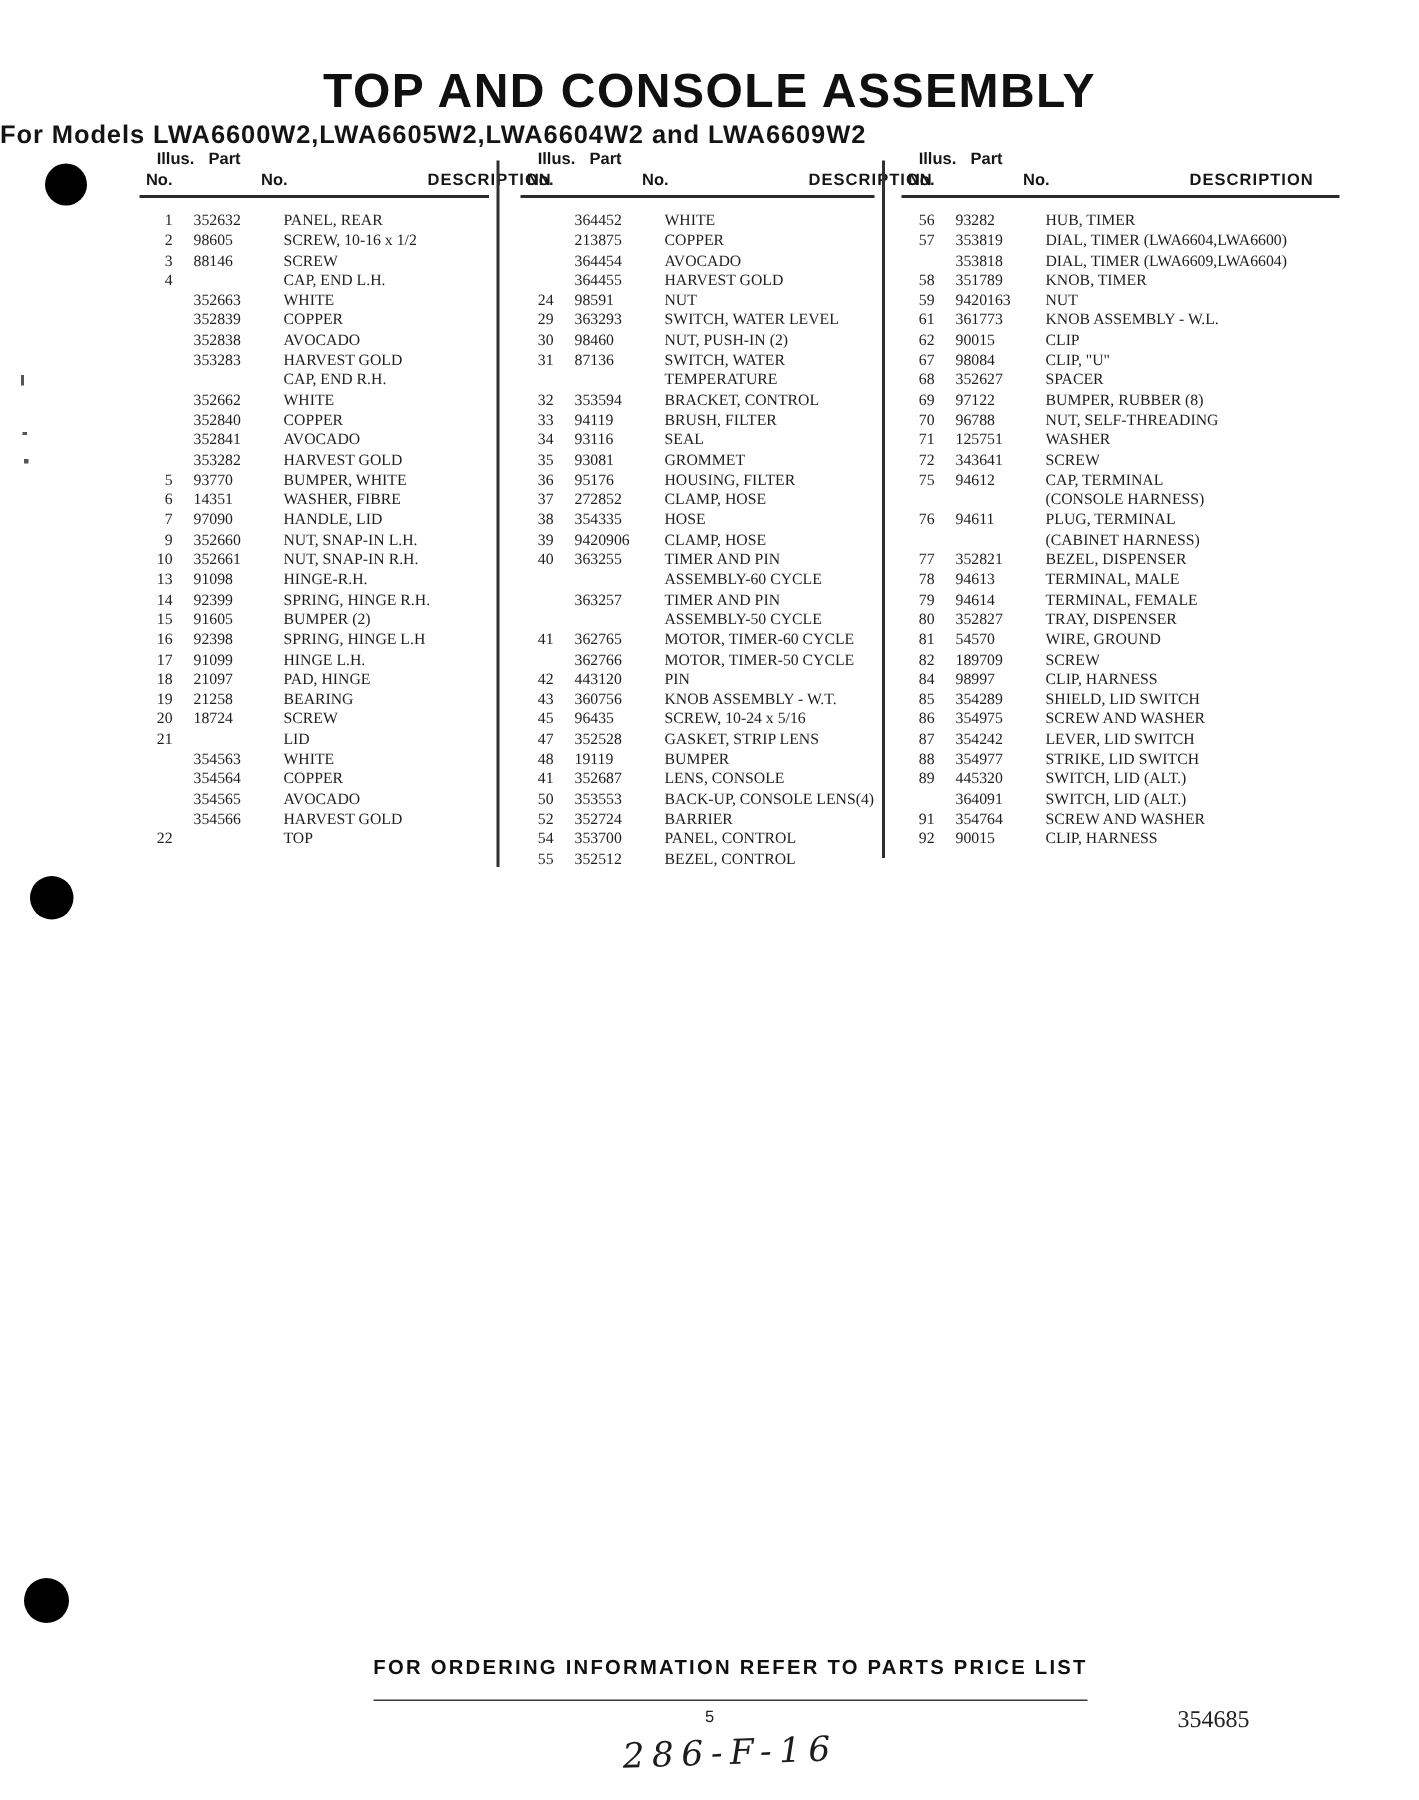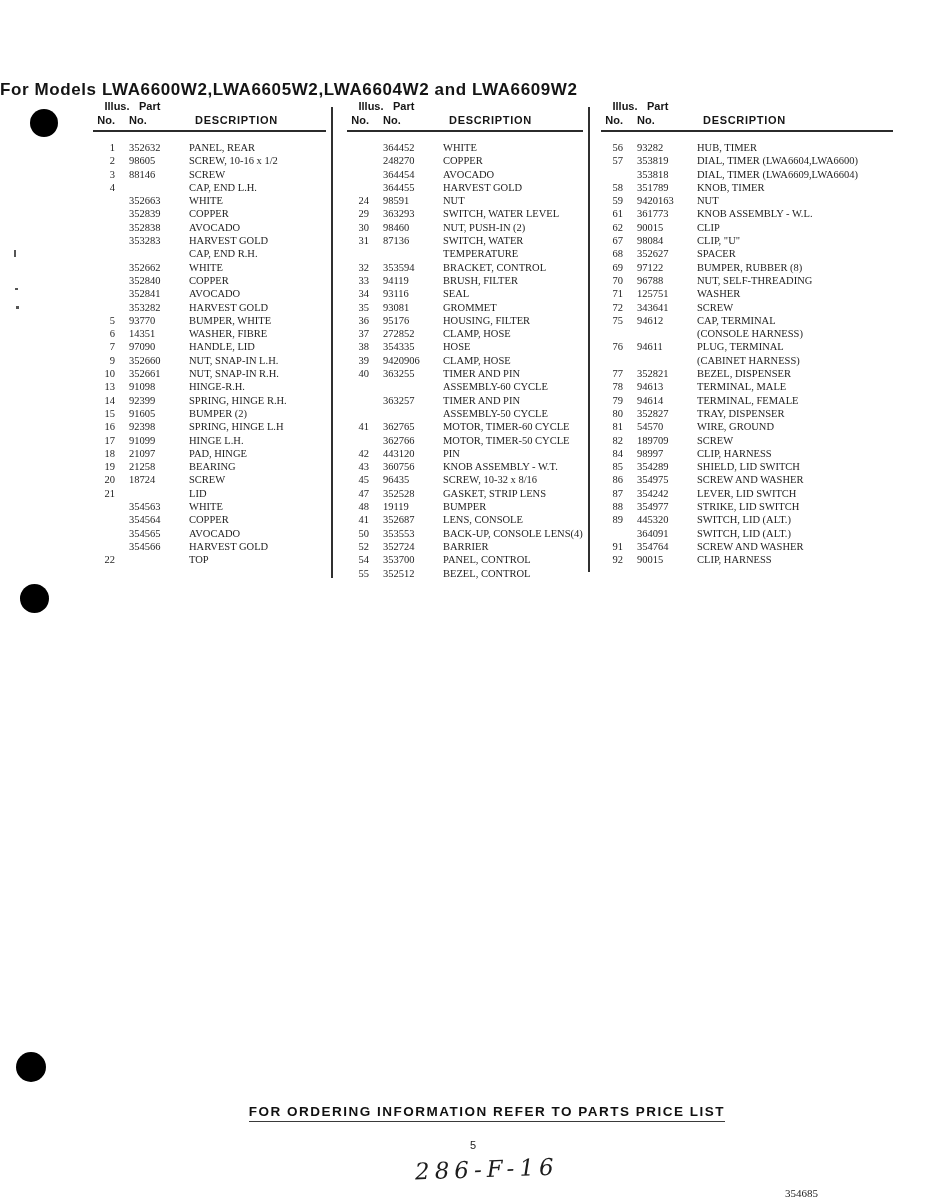--- a/index.html
+++ b/index.html
@@ -14,21 +14,21 @@
          letter-spacing:.6px;color:#141414;}
 
   .col{position:absolute;top:100px;font-size:10.5px;line-height:13.3px;}
   #col1{left:93px;width:233px;}
   #col2{left:347px;width:236px;}
   #col3{left:601px;width:292px;}
 
   .hdr{font-family:"Liberation Sans",sans-serif;font-weight:bold;font-size:11px;color:#161616;}
   .hl1{display:flex;height:14px;}
   .hi{width:44px;margin-left:2px;flex:none;text-align:center;}
-  .hl2{height:15px;}
+  .hl2{height:15px;gap:45px;}
   .hrule{height:2px;background:#2b2b2b;margin-top:1px;}
   .hdesc{letter-spacing:.7px;padding-left:6px;}
 
   .rows{margin-top:9px;}
   .row{display:flex;white-space:nowrap;}
   .ci{width:22px;text-align:right;flex:none;}
   .cp{width:60px;margin-left:14px;flex:none;}
   .cd{flex:1;}
 
   .vline{position:absolute;width:2px;background:#303030;}
@@ -41,40 +41,41 @@
   #punch3{left:16px;top:1052px;width:30px;height:30px;}
 
   .speck{position:absolute;background:#555;}
   #speck1{left:14px;top:250px;width:2px;height:7px;}
   #speck2{left:15px;top:288px;width:3px;height:2px;}
   #speck3{left:16px;top:306px;width:3px;height:3px;}
 
   .footer-note{position:absolute;top:1104px;left:0;width:946px;text-align:center;
          font-family:"Liberation Sans",sans-serif;font-weight:bold;font-size:13.5px;
          letter-spacing:1.5px;color:#101010;}
-  .footer-note span{border-bottom:1.5px solid #3a3a3a;padding-bottom:2px;margin-left:28px;}
+  .footer-note span{border-bottom:1.5px solid #3a3a3a;padding-bottom:14px;margin-left:28px;}
   .page-num{position:absolute;top:1139px;left:0;width:946px;text-align:center;
          font-family:"Liberation Sans",sans-serif;font-size:11px;color:#222;}
-  .form-num{position:absolute;top:1187px;left:785px;font-size:11px;color:#222;}
+  .form-num{position:absolute;top:1138px;left:785px;font-size:16px;color:#222;}
   .handwritten{position:absolute;top:1156px;left:415px;
          font-family:"DejaVu Serif",serif;font-style:italic;font-size:23px;
          letter-spacing:5px;transform:rotate(-2deg);color:#1c1c1c;}
 </style>
 </head>
 <body>
 
 <div class="page">
 
   <div class="punch" id="punch1"></div>
   <div class="punch" id="punch2"></div>
   <div class="punch" id="punch3"></div>
   <div class="speck" id="speck1"></div>
   <div class="speck" id="speck2"></div>
   <div class="speck" id="speck3"></div>
 
+  <div class="title">TOP AND CONSOLE ASSEMBLY</div>
   <div class="subtitle">For Models LWA6600W2,LWA6605W2,LWA6604W2 and LWA6609W2</div>
 
   <div class="col" id="col1">
       <div class="hdr">
         <div class="hl1">
           <span class="hi">Illus.</span>
           <span>Part</span>
         </div>
         <div class="row hl2">
           <span class="ci">No.</span>
@@ -261,21 +262,21 @@
         <div class="hrule"></div>
       </div>
       <div class="rows">
         <div class="row">
           <span class="ci"></span>
           <span class="cp">364452</span>
           <span class="cd">WHITE</span>
         </div>
         <div class="row">
           <span class="ci"></span>
-          <span class="cp">248270</span>
+          <span class="cp">213875</span>
           <span class="cd">COPPER</span>
         </div>
         <div class="row">
           <span class="ci"></span>
           <span class="cp">364454</span>
           <span class="cd">AVOCADO</span>
         </div>
         <div class="row">
           <span class="ci"></span>
           <span class="cp">364455</span>
@@ -382,21 +383,21 @@
           <span class="cd">PIN</span>
         </div>
         <div class="row">
           <span class="ci">43</span>
           <span class="cp">360756</span>
           <span class="cd">KNOB ASSEMBLY - W.T.</span>
         </div>
         <div class="row">
           <span class="ci">45</span>
           <span class="cp">96435</span>
-          <span class="cd">SCREW, 10-32 x 8/16</span>
+          <span class="cd">SCREW, 10-24 x 5/16</span>
         </div>
         <div class="row">
           <span class="ci">47</span>
           <span class="cp">352528</span>
           <span class="cd">GASKET, STRIP LENS</span>
         </div>
         <div class="row">
           <span class="ci">48</span>
           <span class="cp">19119</span>
           <span class="cd">BUMPER</span>

